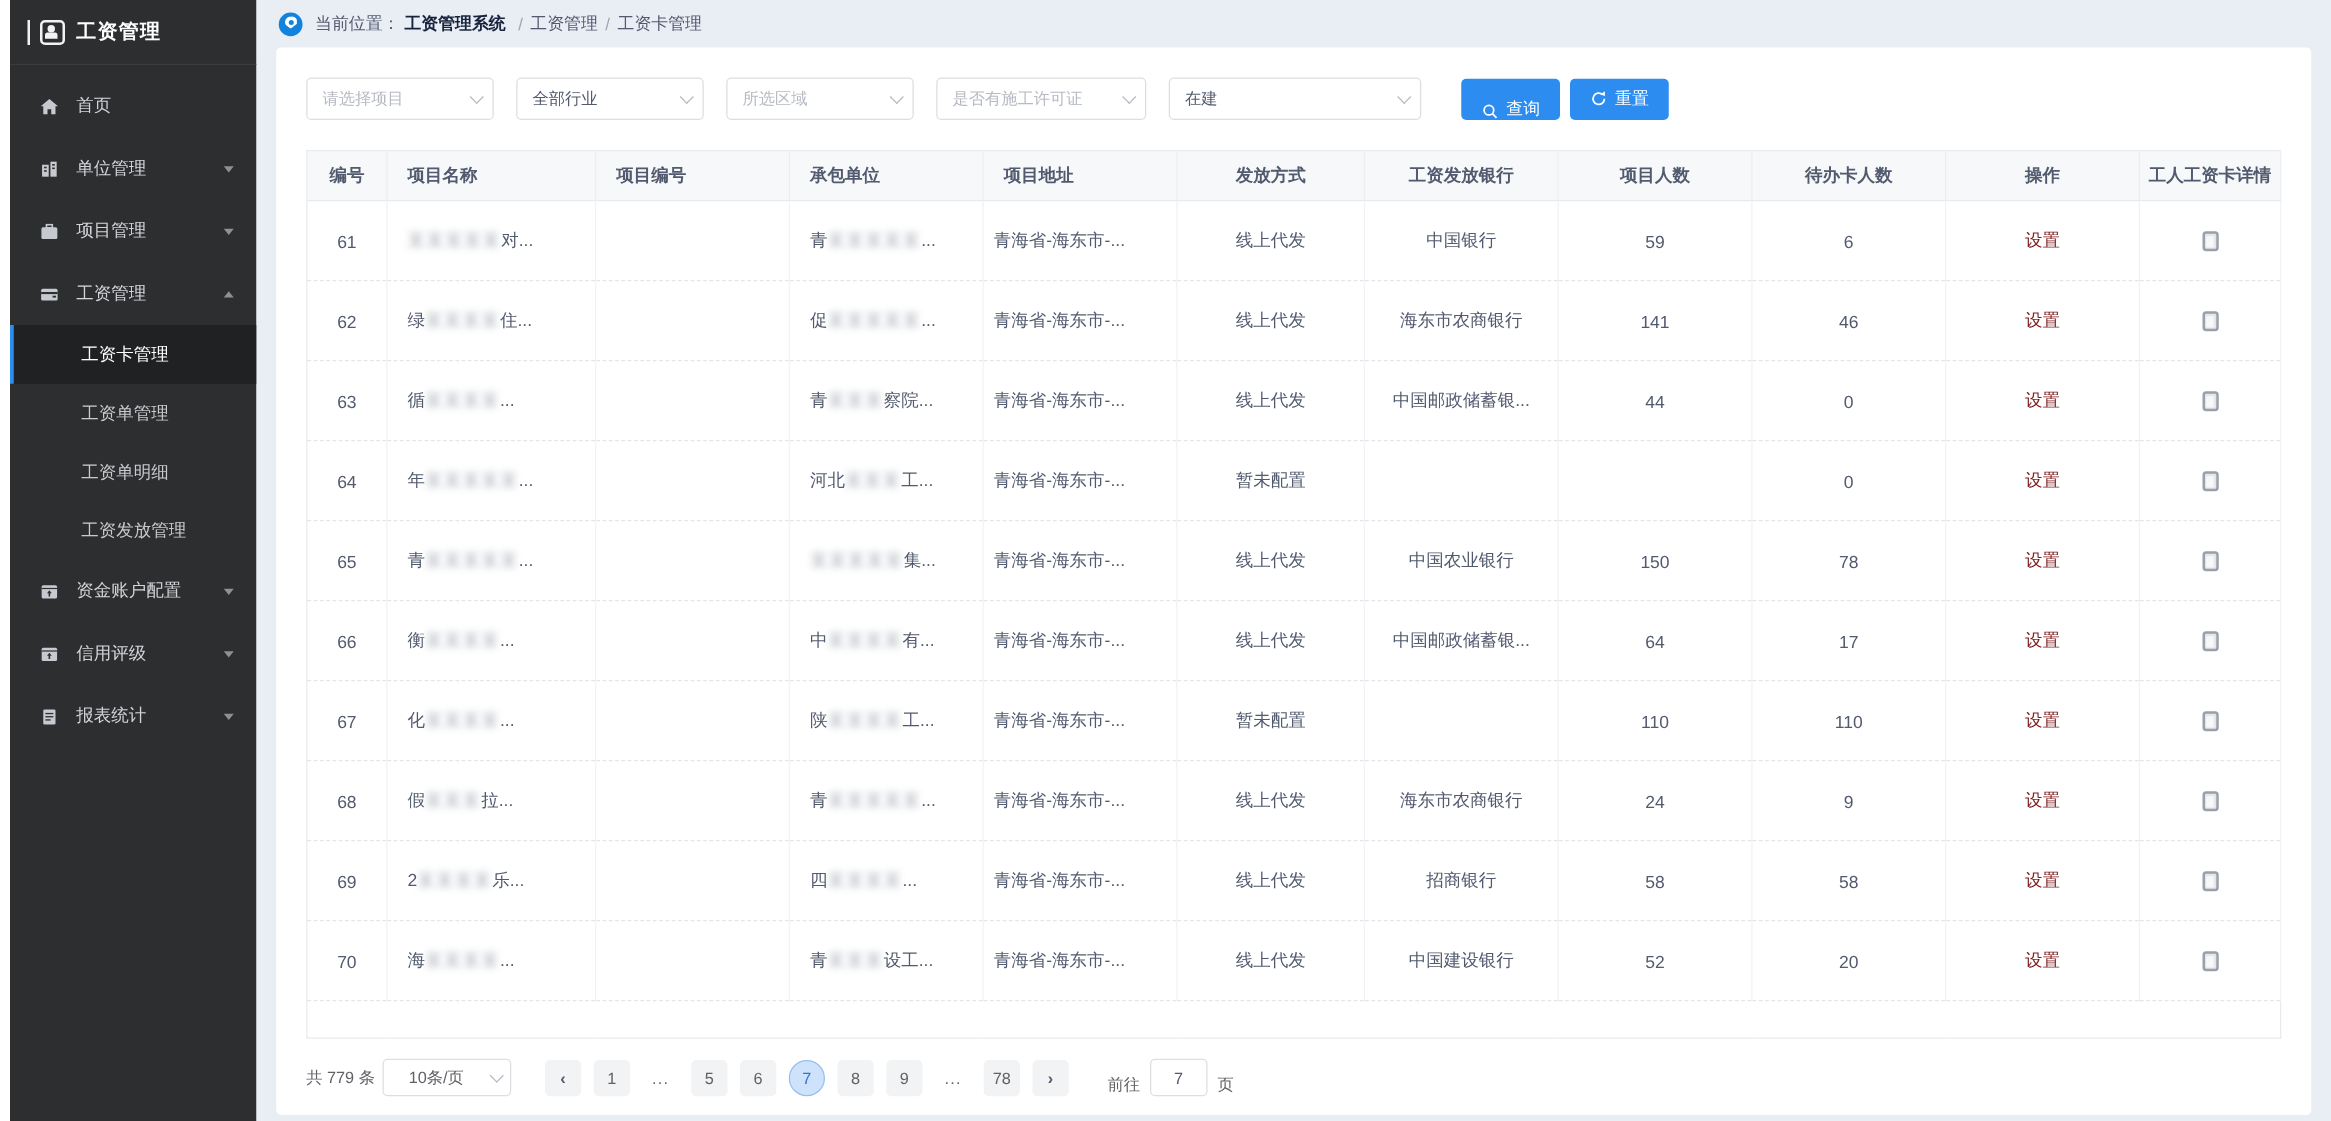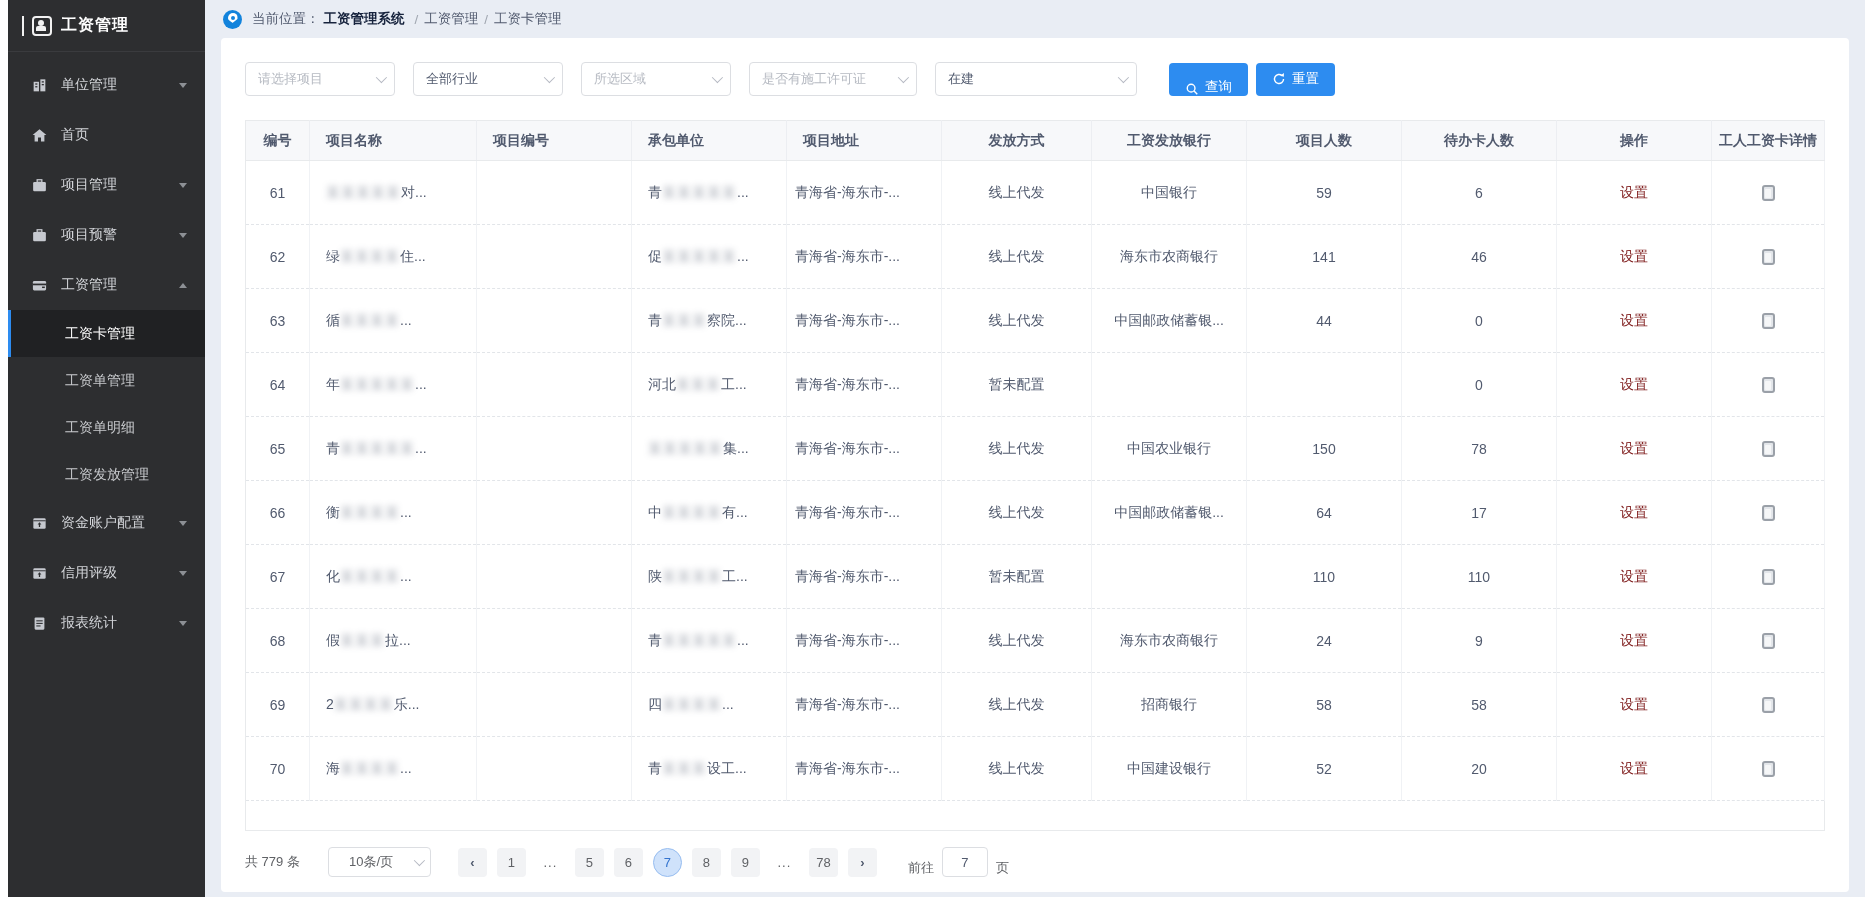--- a/index.html
+++ b/index.html
@@ -56,21 +56,21 @@
   table.grid th.ac, table.grid td.ac { text-align: center; }
   table.grid td.addr { padding-left: 8px; text-align: left; }
   table.grid tr.filler td { height: 30px; border-bottom: none; border-right: none; }
   .blurtxt { filter: blur(3px); opacity: .5; letter-spacing: 1px; }
   .red { color: #ed3b30; }
   .setlink { color: #7f1d1d; cursor: pointer; }
   .cardic { display: inline-block; width: 13px; height: 16px; border: 2px solid #9aa0a8; border-radius: 3px; background: #e3e6ea; position: relative; vertical-align: middle; cursor: pointer; }
   .cardic::before { content:""; position: absolute; left: 1.5px; top: 1.5px; right: 1.5px; bottom: 1.5px; background: #f6f7f8; border-radius: 1px; }
   
   .pagebar { display: flex; align-items: center; margin-top: 16px; font-size: 13px; color: #606266; }
-  .total { margin-right: 28px; }
+  .total { margin-right: 6px; }
   .size-sel { width: 103px; height: 30px; border: 1px solid #dcdee2; border-radius: 4px; display: flex; align-items: center; justify-content: space-between; padding: 0 8px 0 20px; margin-right: 22px; cursor: pointer; color: #606266; }
   .pager { display: flex; align-items: center; }
   .pg { min-width: 29px; height: 29px; border-radius: 4px; background: #f2f3f5; color: #606266; display: inline-flex; align-items: center; justify-content: center; margin: 0 5px; font-size: 13px; cursor: pointer; }
   .pg.arrow { font-weight: bold; color: #515a6e; }
   .pg.ellipsis { background: transparent; letter-spacing: 1px; }
   .pg.active { border-radius: 50%; background: #cfe2fb; border: 1px solid #97bdf0; color: #3273cf; }
   .goto { display: flex; align-items: flex-end; margin-left: 26px; }
   .goto-input { width: 46px; height: 30px; border: 1px solid #dcdee2; border-radius: 4px; text-align: center; font-size: 13px; color: #515a6e; margin: 0 8px; font-family: inherit; }
 </style>
 </head>
@@ -81,57 +81,47 @@
 <aside class="sidebar">
   <div class="logo-row">
     <span class="logo-bar"></span>
     <span class="logo-ic"></span>
     <span class="logo-text">工资管理</span>
   </div>
   <nav class="menu" id="menu">
       <div class="m-item">
         <span class="m-ic">
           <svg width="17" height="17" viewBox="0 0 16 16">
+            <path d="M8 2 L14.5 7.6 H12.6 V13.6 H9.4 V9.8 H6.6 V13.6 H3.4 V7.6 H1.5 Z" fill="#c6c9cf"></path>
+          </svg>
+        </span>
+        <span class="m-label">首页</span>
+      </div>
+      <div class="m-item">
+        <span class="m-ic">
+          <svg width="17" height="17" viewBox="0 0 16 16">
             <rect x="2.5" y="4.5" width="5" height="9" fill="#c6c9cf"></rect>
             <rect x="8.8" y="2.2" width="4.7" height="11.3" fill="#c6c9cf"></rect>
             <rect x="4" y="6" width="2" height="1.2" fill="#2d2e30"></rect>
             <rect x="4" y="8.6" width="2" height="1.2" fill="#2d2e30"></rect>
             <rect x="10.1" y="4" width="2" height="1.2" fill="#2d2e30"></rect>
             <rect x="10.1" y="6.6" width="2" height="1.2" fill="#2d2e30"></rect>
           </svg>
         </span>
         <span class="m-label">单位管理</span>
         <span class="caret down"></span>
       </div>
       <div class="m-item">
         <span class="m-ic">
           <svg width="17" height="17" viewBox="0 0 16 16">
-            <path d="M8 2 L14.5 7.6 H12.6 V13.6 H9.4 V9.8 H6.6 V13.6 H3.4 V7.6 H1.5 Z" fill="#c6c9cf"></path>
-          </svg>
-        </span>
-        <span class="m-label">首页</span>
-      </div>
-      <div class="m-item">
-        <span class="m-ic">
-          <svg width="17" height="17" viewBox="0 0 16 16">
             <rect x="5.8" y="2.6" width="4.4" height="2.4" fill="none" stroke="#c6c9cf" stroke-width="1.2"></rect>
             <rect x="2" y="4.6" width="12" height="8.8" rx="1.2" fill="#c6c9cf"></rect>
           </svg>
         </span>
         <span class="m-label">项目管理</span>
-        <span class="caret down"></span>
-      </div>
-      <div class="m-item">
-        <span class="m-ic">
-          <svg width="17" height="17" viewBox="0 0 16 16">
-            <rect x="5.8" y="2.6" width="4.4" height="2.4" fill="none" stroke="#c6c9cf" stroke-width="1.2"></rect>
-            <rect x="2" y="4.6" width="12" height="8.8" rx="1.2" fill="#c6c9cf"></rect>
-          </svg>
-        </span>
-        <span class="m-label">项目预警</span>
         <span class="caret down"></span>
       </div>
       <div class="m-item">
         <span class="m-ic">
           <svg width="17" height="17" viewBox="0 0 16 16">
             <rect x="1.8" y="3.8" width="12.4" height="8.8" rx="1.2" fill="#c6c9cf"></rect>
             <rect x="1.8" y="6.2" width="12.4" height="1.6" fill="#2d2e30"></rect>
             <rect x="10.4" y="9" width="2.6" height="1.4" fill="#2d2e30"></rect>
           </svg>
         </span>

